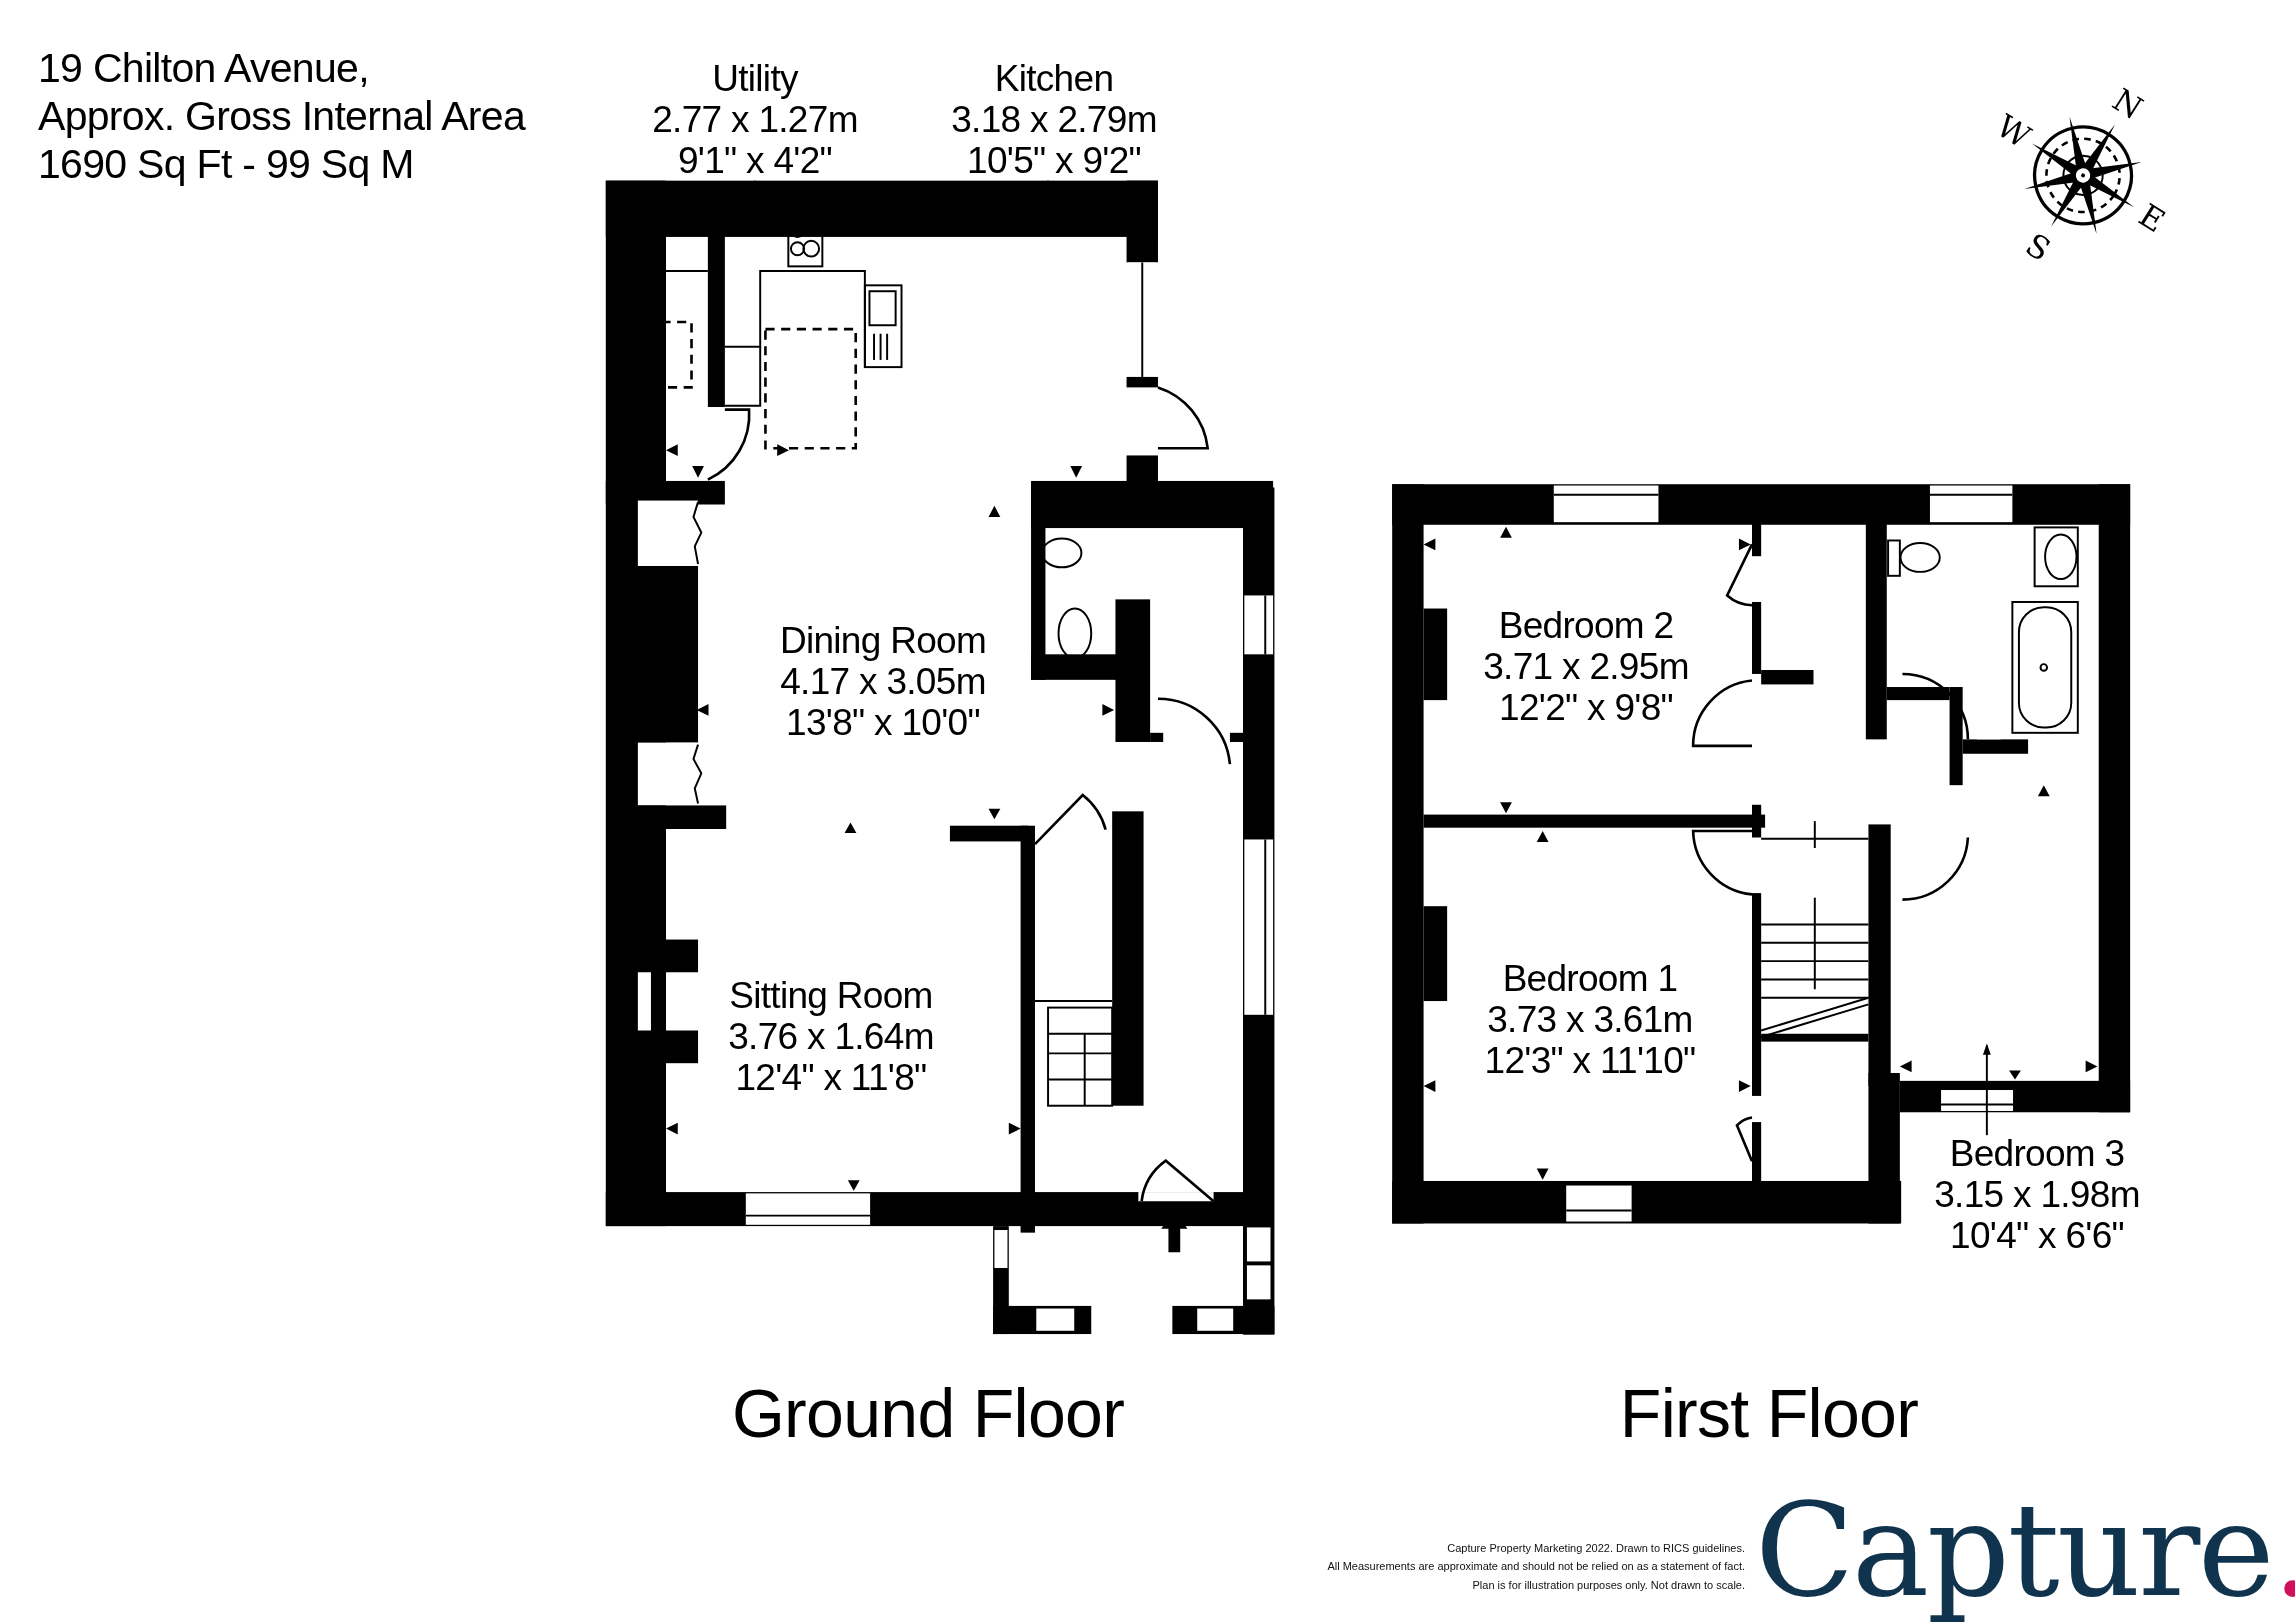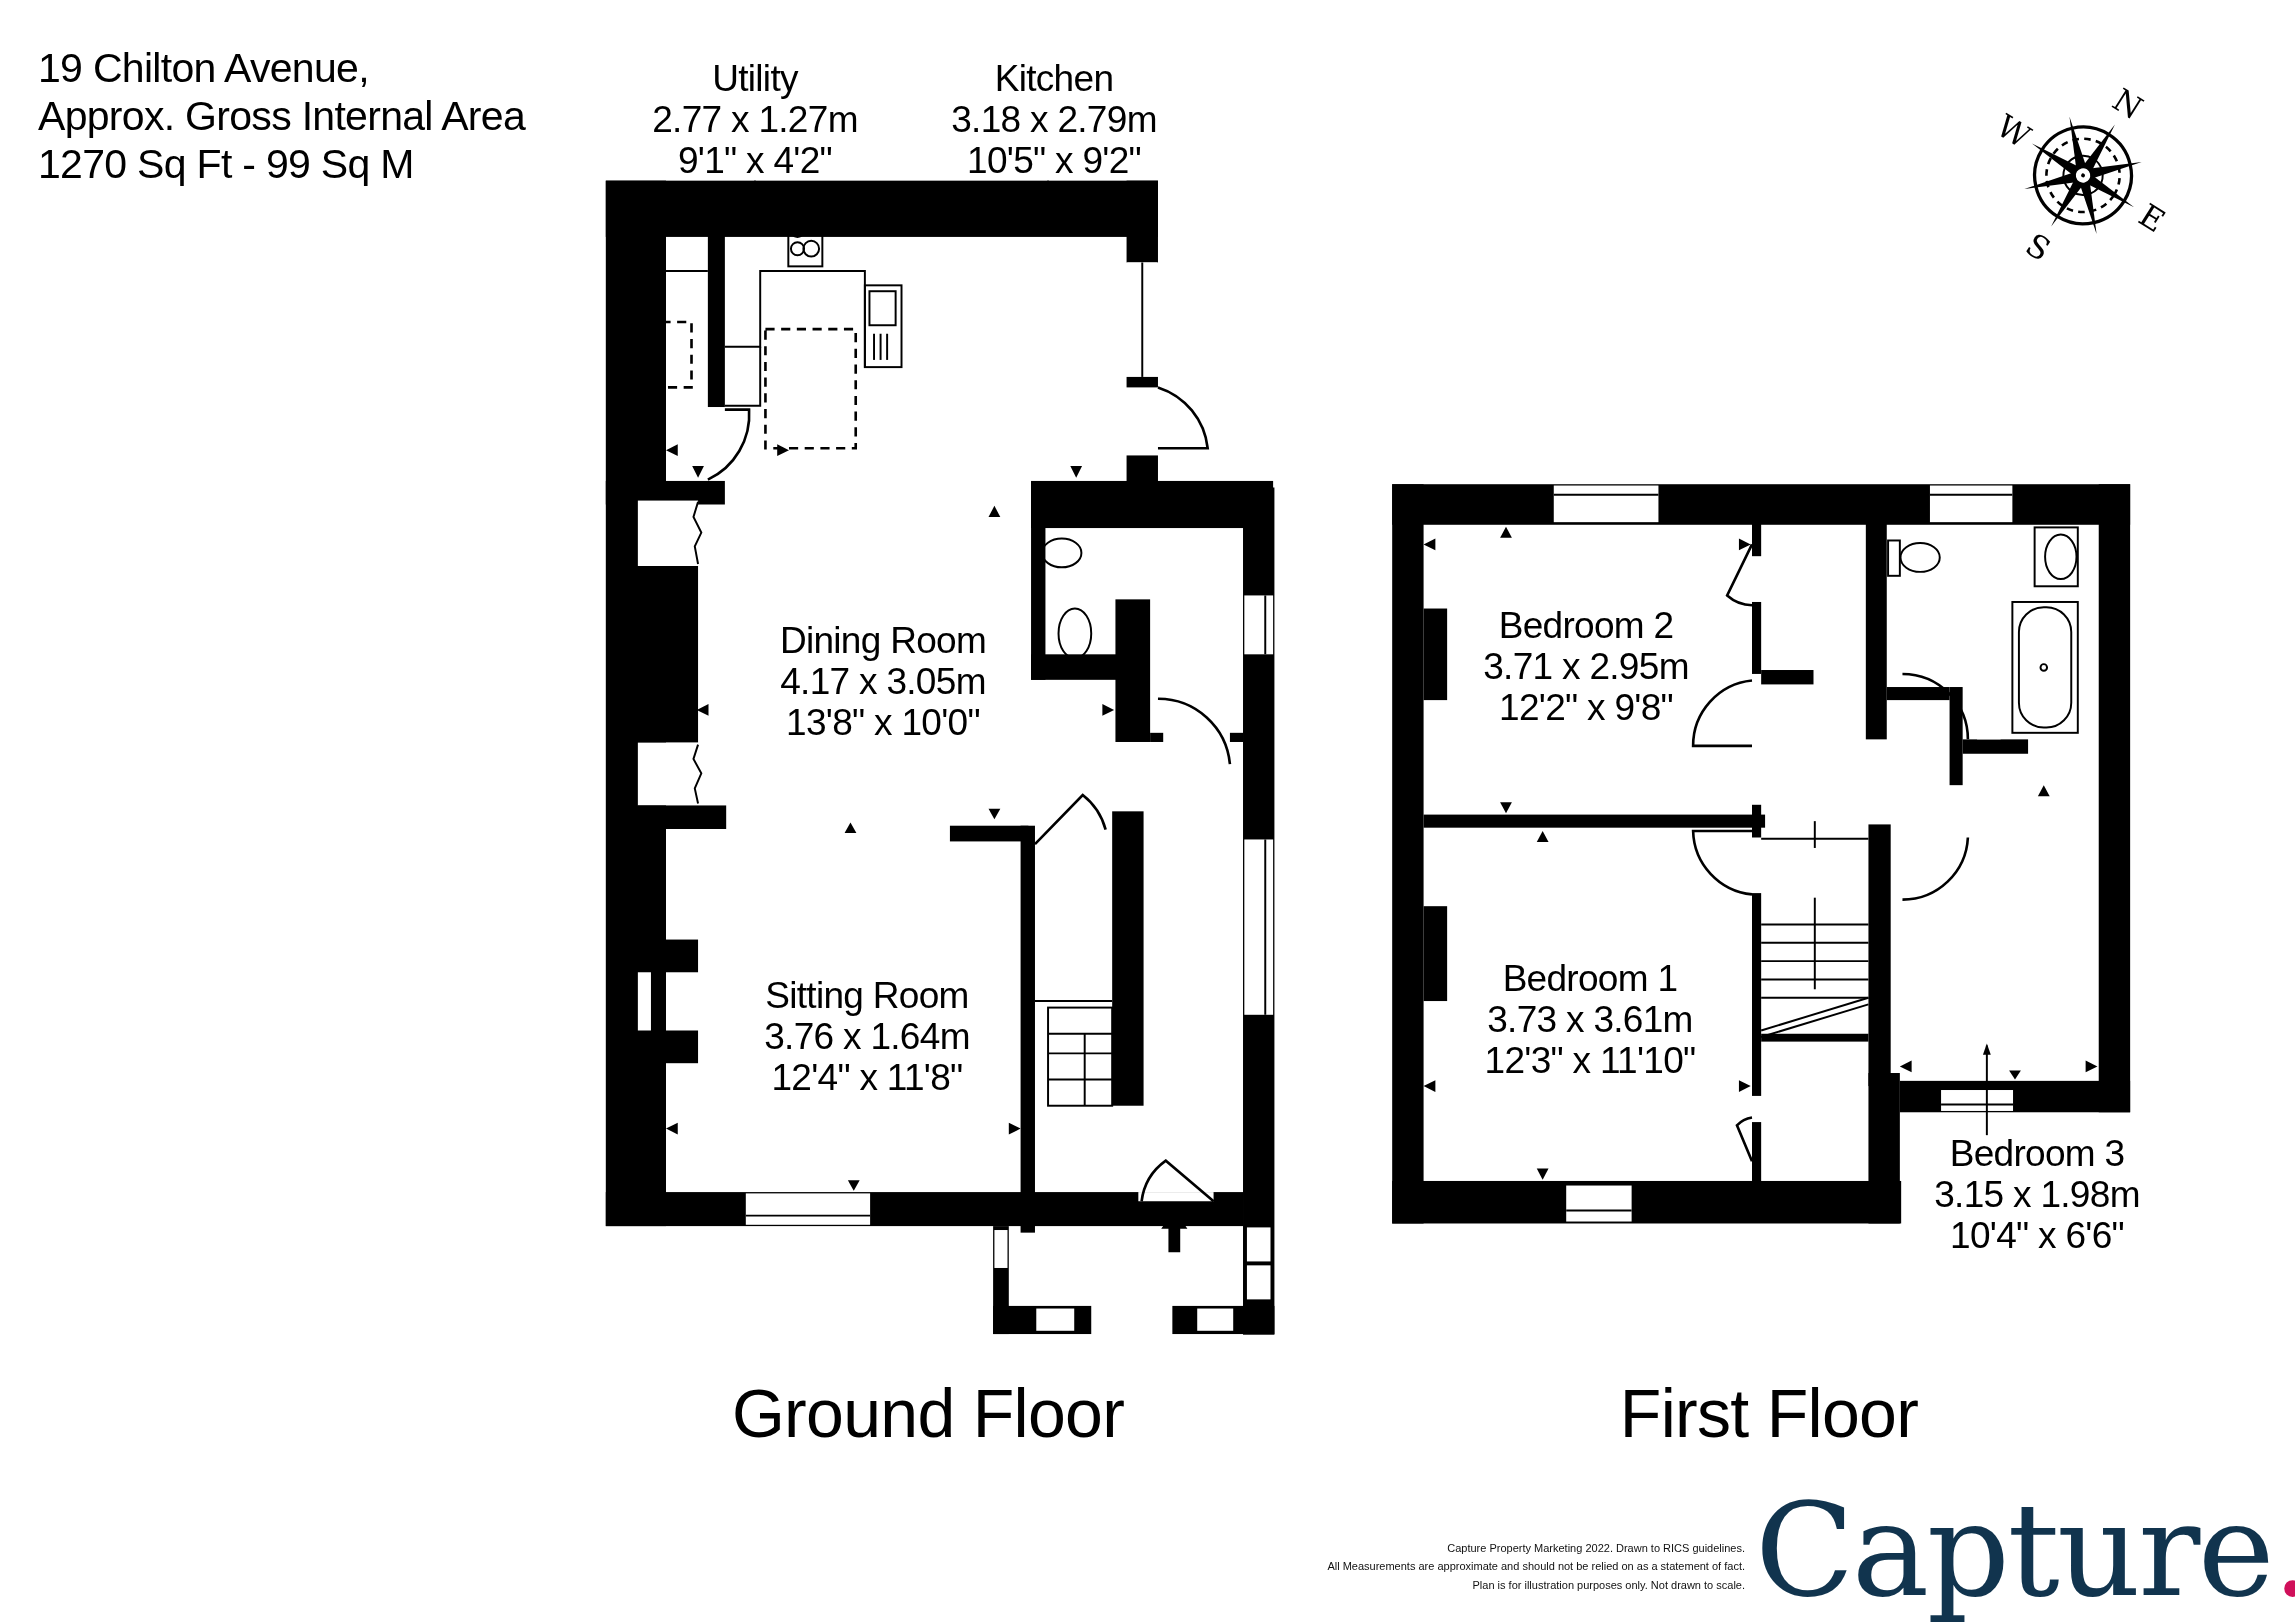--- a/index.html
+++ b/index.html
@@ -21,21 +21,21 @@
   .logo { left: 1755px; top: 1485px; font-family: "DejaVu Serif", serif; font-size: 130px; color: #11344e; letter-spacing: -2.6px; line-height: 1; white-space: nowrap; }
   .logo-dot { color: #d0105a; }
   .compass-letter { font-family: "DejaVu Serif", serif; font-size: 48px; }
 </style>
 </head>
 <body>
 
 <div class="abs header-block">
   <div>19 Chilton Avenue,</div>
   <div>Approx. Gross Internal Area</div>
-  <div>1270 Sq Ft  -  99 Sq M</div>
+  <div>1690 Sq Ft  -  99 Sq M</div>
 </div>
 
 <svg id="plans" width="2295" height="1622" viewBox="0 0 3508 2479">
 
   <g>
 
     <rect class="wall" x="926" y="276" width="92" height="1598"></rect>
 
     <rect class="wall" x="926" y="276" width="844" height="86"></rect>
 
@@ -268,21 +268,21 @@
 <div class="room-label" style="left:1054px; top:58px;">
   <div>Kitchen</div>
   <div>3.18 x 2.79m</div>
   <div>10'5" x 9'2"</div>
 </div>
 <div class="room-label" style="left:883px; top:620px;">
   <div>Dining Room</div>
   <div>4.17 x 3.05m</div>
   <div>13'8" x 10'0"</div>
 </div>
-<div class="room-label" style="left:831px; top:975px;margin-left:36px;">
+<div class="room-label" style="left:831px; top:975px;">
   <div>Sitting Room</div>
   <div>3.76 x 1.64m</div>
   <div>12'4" x 11'8"</div>
 </div>
 
 <div class="room-label" style="left:1586px; top:605px;">
   <div>Bedroom 2</div>
   <div>3.71 x 2.95m</div>
   <div>12'2" x 9'8"</div>
 </div>

